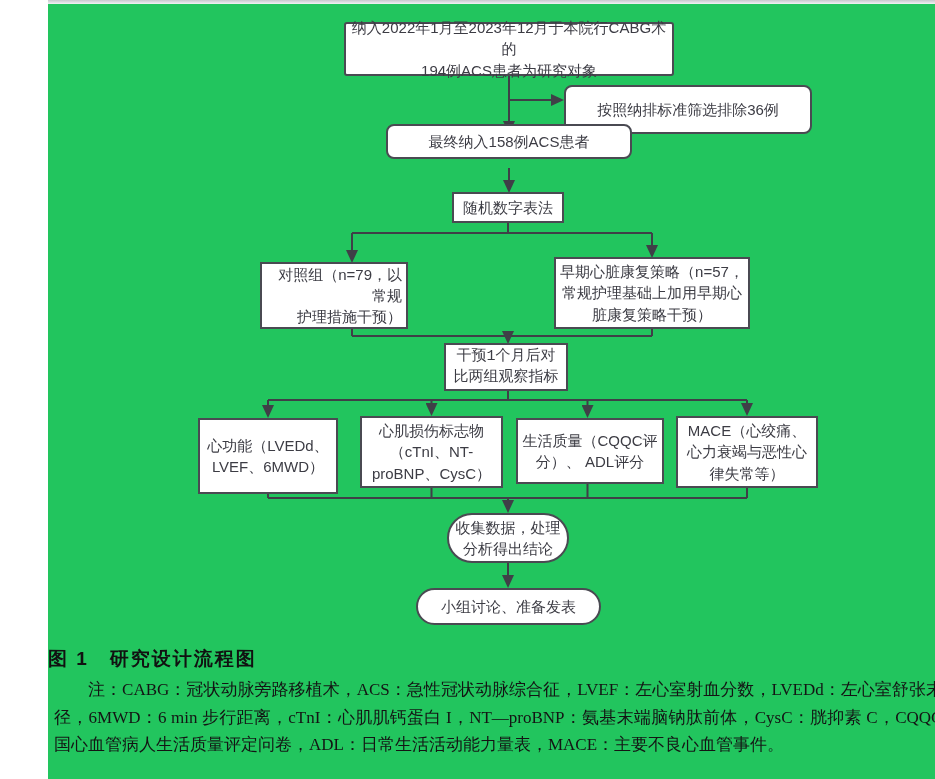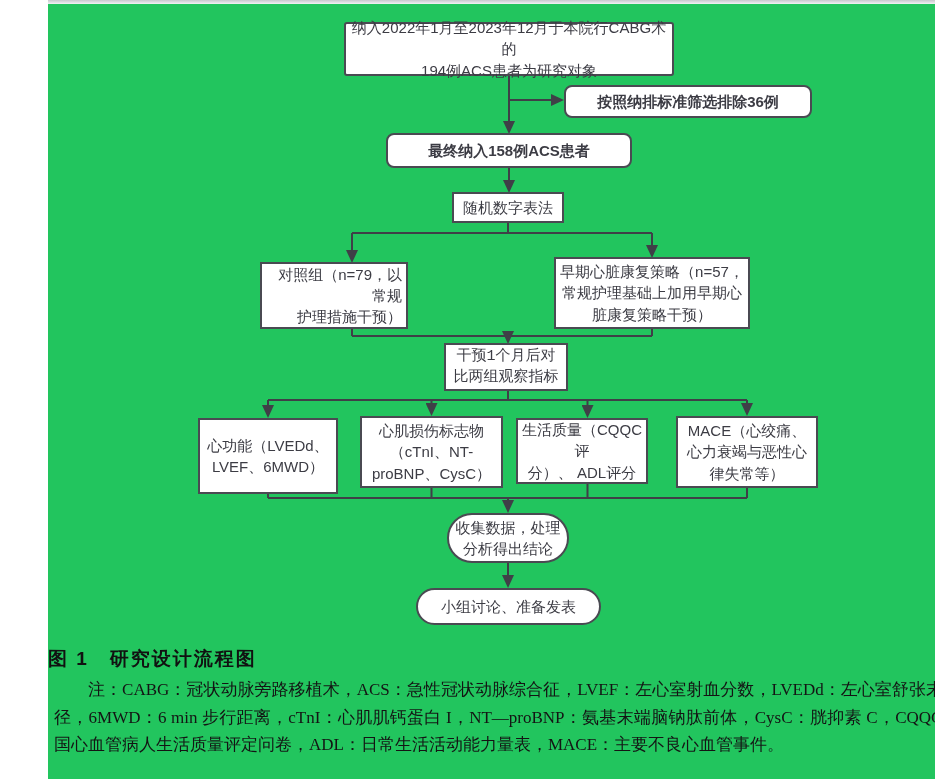--- a/index.html
+++ b/index.html
@@ -8,29 +8,29 @@
   .top-edge{position:absolute;top:0;left:0;width:935px;height:4px;
         background:linear-gradient(to bottom,#c7c7cd,#f1f2f4);}
   .chart{position:absolute;top:0;left:0;width:935px;height:635px;}
   .connectors{position:absolute;top:0;left:0;pointer-events:none;}
   .node{position:absolute;box-sizing:border-box;background:#fff;
         border:2px solid #4a4a52;color:#3c3c44;
         display:flex;align-items:center;justify-content:center;
         text-align:center;font-size:15px;line-height:1.42;
         white-space:pre-line;padding:2px 4px;}
   .n-enroll  {left:296px;top:22px; width:330px;height:54px;border-radius:3px;}
-  .n-exclude {left:516px;top:85px; width:248px;height:33px;border-radius:8px;font-weight:bold;}
-  .n-final   {left:338px;top:133px;width:246px;height:35px;border-radius:8px;font-weight:bold;}
+  .n-exclude {left:516px;top:85px; width:248px;height:49px;border-radius:8px;}
+  .n-final   {left:338px;top:124px;width:246px;height:35px;border-radius:8px;}
   .n-random  {left:404px;top:192px;width:112px;height:31px;}
   .n-control {left:212px;top:262px;width:148px;height:67px;text-align:right;}
   .n-interv  {left:506px;top:257px;width:196px;height:72px;}
   .n-compare {left:396px;top:343px;width:124px;height:48px;font-family:Liberation Mono, monospace;}
   .n-out1    {left:150px;top:418px;width:140px;height:76px;}
   .n-out2    {left:312px;top:416px;width:143px;height:72px;}
-  .n-out3    {left:468px;top:418px;width:132px;height:66px;}
+  .n-out3    {left:468px;top:418px;width:148px;height:66px;}
   .n-out4    {left:628px;top:416px;width:142px;height:72px;}
   .n-collect {left:399px;top:513px;width:122px;height:50px;border-radius:25px;}
   .n-publish {left:368px;top:588px;width:185px;height:37px;border-radius:19px;}
   .caption{position:absolute;top:646px;left:0;width:935px;
         font-family:"Liberation Sans",sans-serif;font-weight:700;font-size:19px;
         letter-spacing:2px;color:#111;}
   .note{position:absolute;top:676px;left:6px;width:923px;margin:0;
         font-family:"Liberation Serif","DejaVu Serif",serif;font-size:17px;
         line-height:27.5px;text-align:justify;text-indent:2em;color:#141414;}
 </style>

